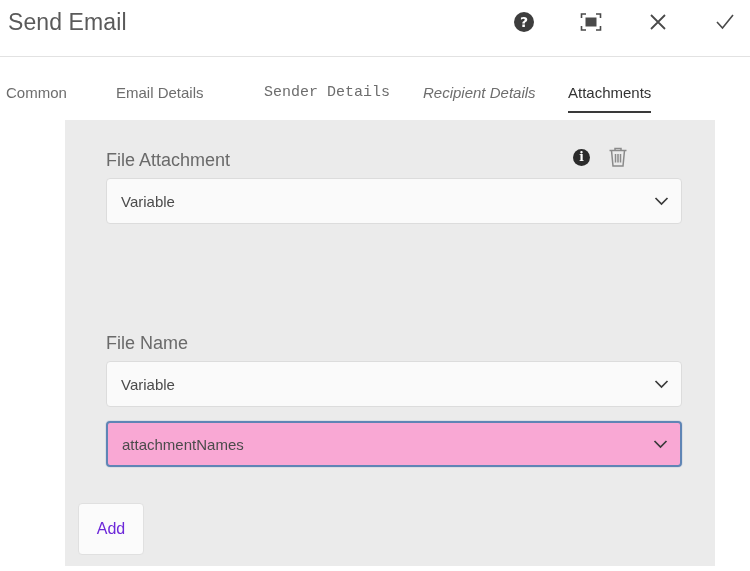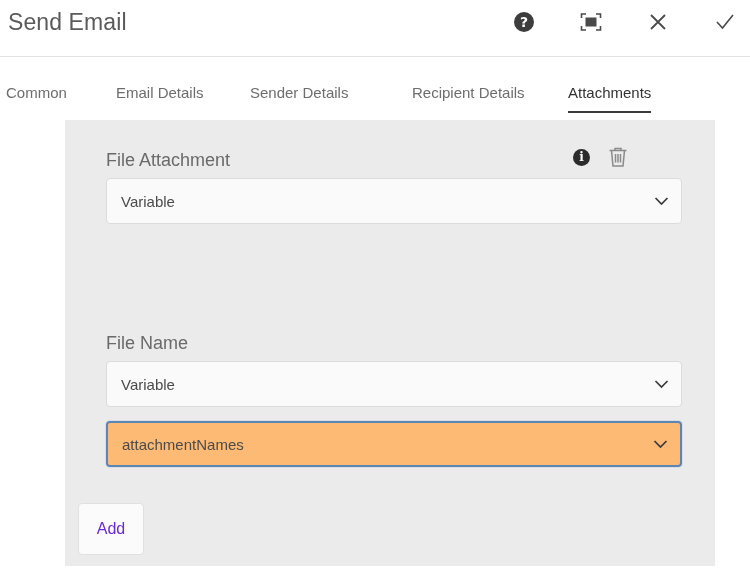--- a/index.html
+++ b/index.html
@@ -129,21 +129,21 @@
     box-sizing: border-box;
     background: #fafafa;
     border: 1px solid #dcdcdc;
     border-radius: 4px;
     display: flex;
     align-items: center;
     padding: 0 12px 0 14px;
     cursor: pointer;
   }
   .field.focused {
-    background: #fdba74;
+    background: #f9a8d4;
     border: 2px solid #5f85b5;
     box-shadow: 0 0 0 1px rgba(95,133,181,0.12);
   }
   .field-value {
     flex: 1;
     font-size: 15px;
     color: #4b4b4b;
     white-space: nowrap;
     overflow: hidden;
     text-overflow: ellipsis;
@@ -222,22 +222,22 @@
         <path d="M4 11 L9.5 17 L20 4" stroke="#4a4a4a" stroke-width="1.6" fill="none"></path>
       </svg>
     </div>
 
   </div>
 </div>
 
 <div class="tabs">
   <div class="tab" style="position:absolute; left:6px;">Common</div>
   <div class="tab" style="position:absolute; left:116px;">Email Details</div>
-  <div class="tab" style="position:absolute; left:250px;">Sender Details</div>
-  <div class="tab" style="position:absolute; left:412px;">Recipient Details</div>
+  <div class="tab" style="position:absolute; left:264px;font-family:Liberation Mono, monospace;">Sender Details</div>
+  <div class="tab" style="position:absolute; left:423px;font-style:italic;">Recipient Details</div>
   <div class="tab active" style="position:absolute; left:568px;">Attachments</div>
 </div>
 
 <div class="panel">
 
   <div class="group-label" style="left:41px; top:30px;">File Attachment</div>
 
   <div class="row-actions" style="left:508px; top:26px;">
     <div>
       <div class="info-circle">i</div>

